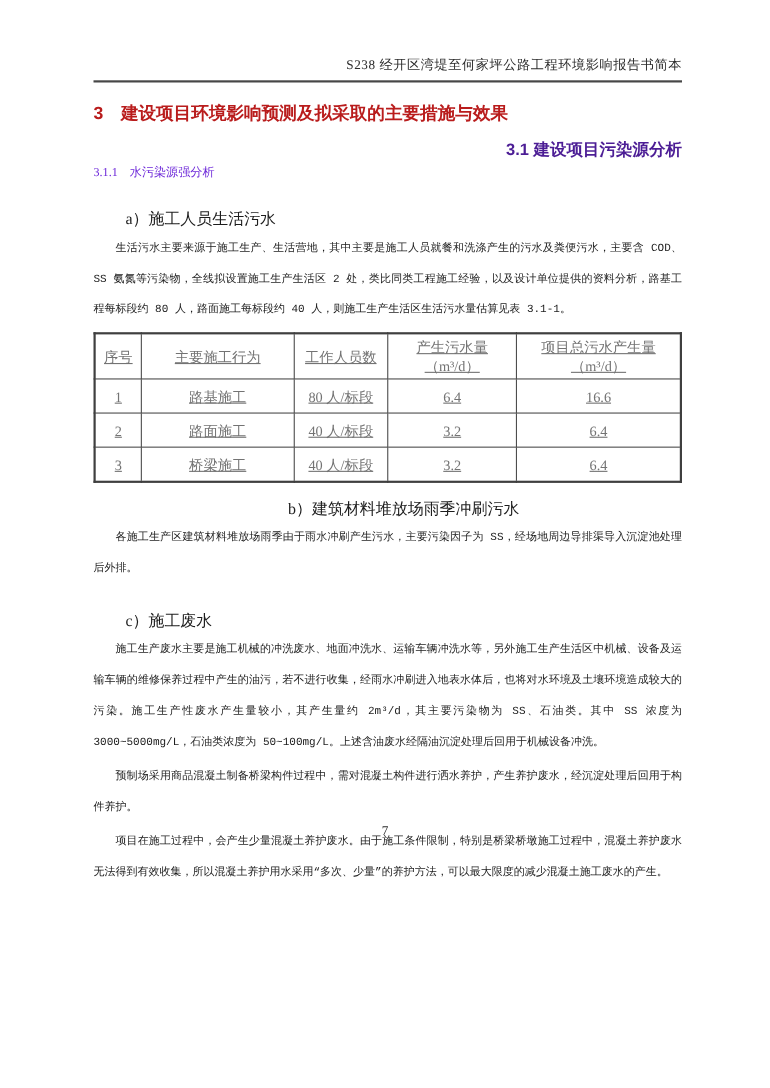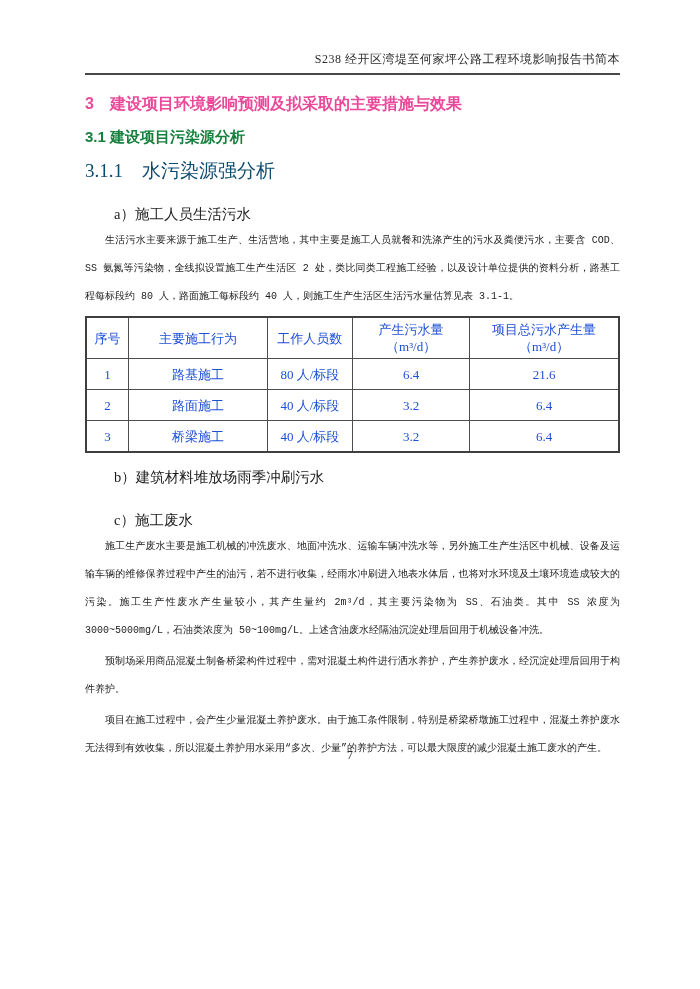--- a/index.html
+++ b/index.html
@@ -27,36 +27,37 @@
     padding-bottom: 7px;
     border-bottom: 2px solid #474747;
     letter-spacing: 0.5px;
   }
   .h1 {
     margin-top: 18px;
     font-family: "Liberation Sans", "DejaVu Sans", sans-serif;
     font-weight: bold;
     font-size: 16px;
     line-height: 22px;
-    color: #ec4899;
+    color: #b91c1c;
   }
   .h2 {
     margin-top: 12px;
     font-family: "Liberation Sans", "DejaVu Sans", sans-serif;
     font-weight: bold;
     font-size: 15px;
     line-height: 20px;
-    color: #15803d;
+    color: #4c1d95;
+    text-align: right;
   }
   .h3, .h4 {
-    margin-top: 14px;
-    font-size: 19px;
+    margin-top: 0;
+    font-size: 11px;
     line-height: 20px;
     font-weight: normal;
-    color: #0c4a6e;
+    color: #6d28d9;
   }
   .item-label {
     margin-top: 23px;
     font-size: 14.5px;
     line-height: 20px;
     text-indent: 2em;
   }
   .para {
     margin-top: 3px;
     font-size: 10px;
@@ -74,21 +75,22 @@
     font-size: 14px;
     line-height: 20px;
     color: #111;
   }
   table.data-table {
     margin-top: 5px;
     width: 100%;
     border-collapse: collapse;
     border: 2px solid #3f3f3f;
     font-size: 13px;
-    color: #1d4ed8;
+    color: #737373;
+    text-decoration: underline;
   }
   table.data-table th, table.data-table td {
     border: 1px solid #4d4d4d;
     text-align: center;
     vertical-align: middle;
     font-weight: normal;
     padding: 3px 4px;
     line-height: 17px;
   }
   table.data-table td { height: 24px; }
@@ -144,41 +146,42 @@
         <th>产生污水量（m³/d）</th>
         <th>项目总污水产生量（m³/d）</th>
       </tr>
     </thead>
     <tbody>
       <tr>
         <td>1</td>
         <td>路基施工</td>
         <td>80 人/标段</td>
         <td>6.4</td>
-        <td>21.6</td>
+        <td>16.6</td>
       </tr>
       <tr>
         <td>2</td>
         <td>路面施工</td>
         <td>40 人/标段</td>
         <td>3.2</td>
         <td>6.4</td>
       </tr>
       <tr>
         <td>3</td>
         <td>桥梁施工</td>
         <td>40 人/标段</td>
         <td>3.2</td>
         <td>6.4</td>
       </tr>
     </tbody>
   </table>
 
-  <div class="item-label" style="margin-top:14px;">b）建筑材料堆放场雨季冲刷污水</div>
+  <div class="item-label" style="margin-top:14px;text-align:center;">b）建筑材料堆放场雨季冲刷污水</div>
 
+  <div class="para">各施工生产区建筑材料堆放场雨季由于雨水冲刷产生污水，主要污染因子为 SS，经场地周边导排渠导入沉淀池处理后外排。</div>
 
   <div class="item-label">c）施工废水</div>
 
   <div class="para">施工生产废水主要是施工机械的冲洗废水、地面冲洗水、运输车辆冲洗水等，另外施工生产生活区中机械、设备及运输车辆的维修保养过程中产生的油污，若不进行收集，经雨水冲刷进入地表水体后，也将对水环境及土壤环境造成较大的污染。施工生产性废水产生量较小，其产生量约 2m³/d，其主要污染物为 SS、石油类。其中 SS 浓度为 3000~5000mg/L，石油类浓度为 50~100mg/L。上述含油废水经隔油沉淀处理后回用于机械设备冲洗。</div>
 
   <div class="para">预制场采用商品混凝土制备桥梁构件过程中，需对混凝土构件进行洒水养护，产生养护废水，经沉淀处理后回用于构件养护。</div>
 
   <div class="para">项目在施工过程中，会产生少量混凝土养护废水。由于施工条件限制，特别是桥梁桥墩施工过程中，混凝土养护废水无法得到有效收集，所以混凝土养护用水采用“多次、少量”的养护方法，可以最大限度的减少混凝土施工废水的产生。</div>
 
   <div class="page-footer">

